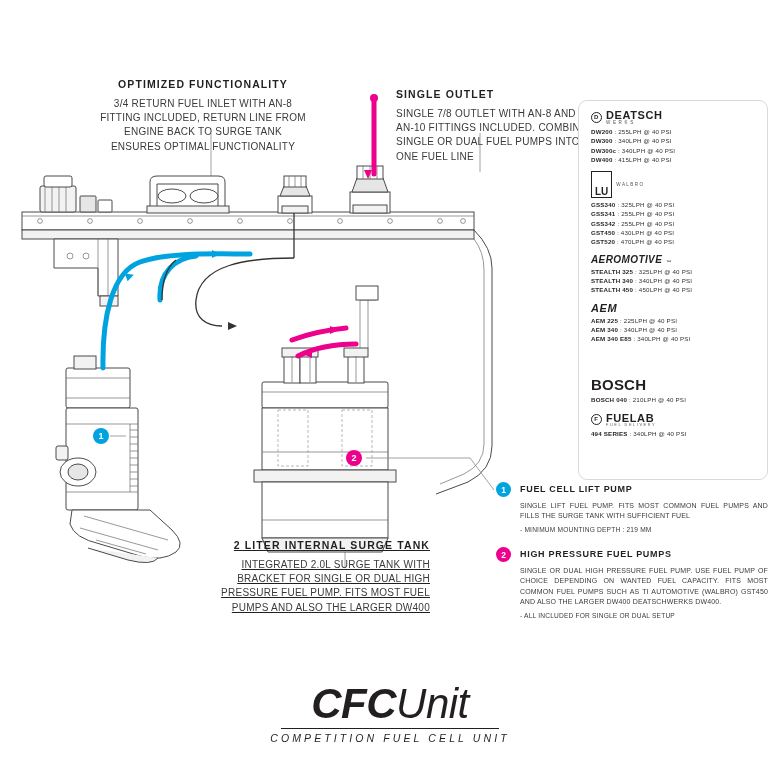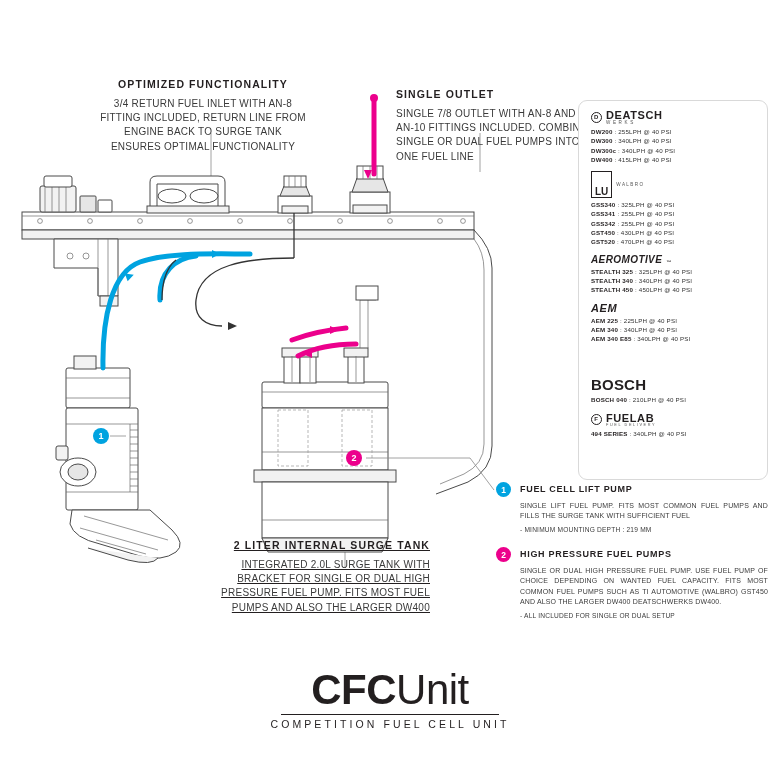--- a/index.html
+++ b/index.html
@@ -123,21 +123,21 @@
   .num-bullet {
     width: 16px; height: 16px; border-radius: 50%;
     color: #fff; font-size: 9px; font-weight: bold;
     display: flex; align-items: center; justify-content: center;
   }
   .num-bullet.blue { background: #00a3e0; }
   .num-bullet.pink { background: #ec008c; }
 
   
   #brand-footer {
-    left: 0; right: 0; bottom: 50px; text-align: center;
+    left: 0; right: 0; bottom: 36px; text-align: center; font-style: italic;
   }
   #brand-footer .brand-main {
     font-size: 42px; letter-spacing: -0.5px; line-height: 1;
     color: #231f20;
   }
   #brand-footer .brand-main .bold { font-weight: bold; }
   #brand-footer .brand-main .light { font-weight: normal; }
   #brand-footer .brand-tag {
     font-size: 10.5px; letter-spacing: 3.1px; color: #231f20; margin-top: 3px;
   }

